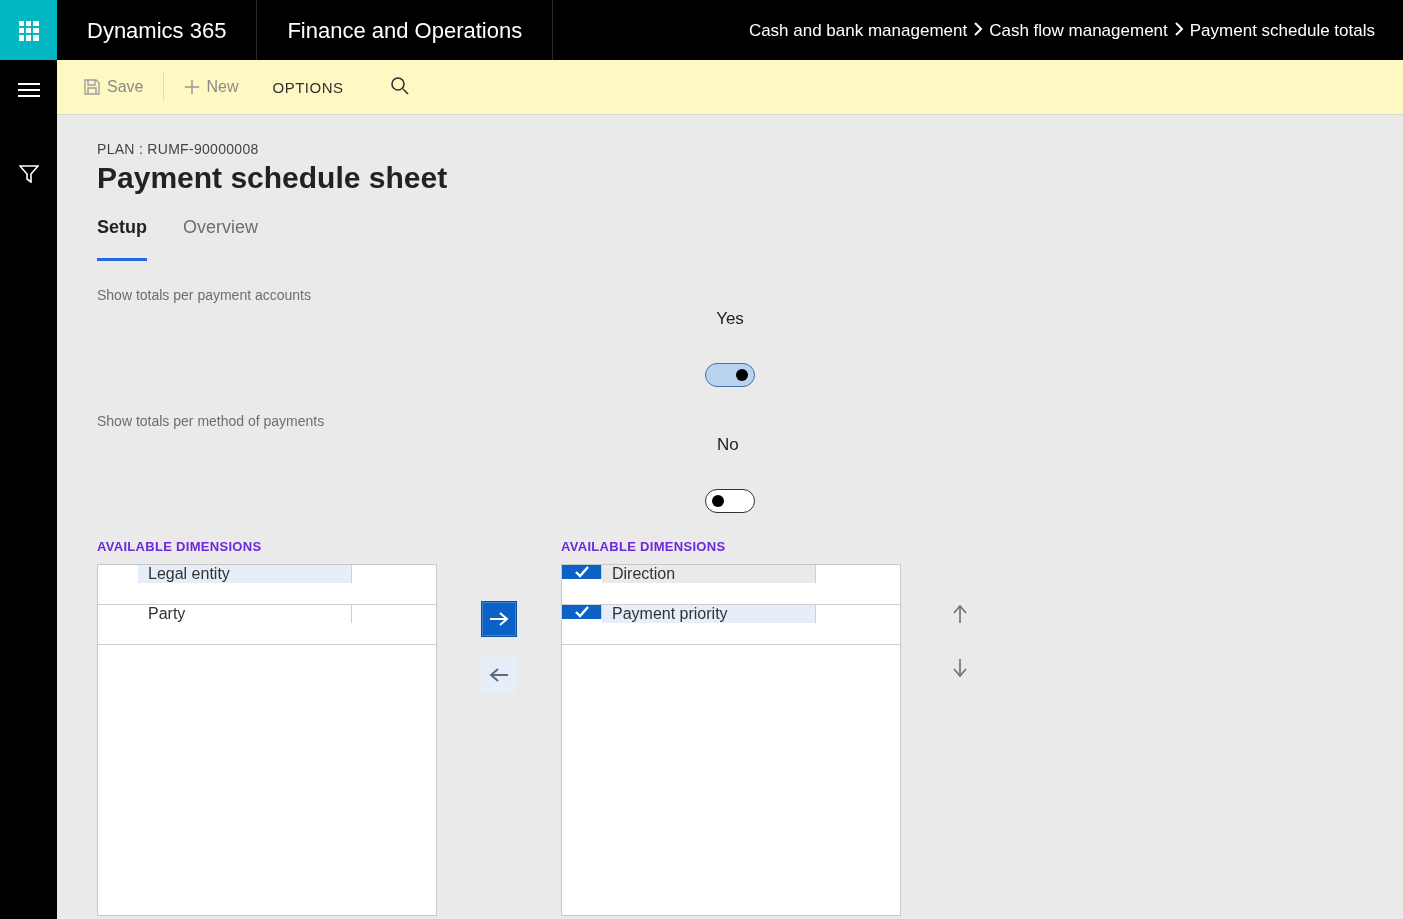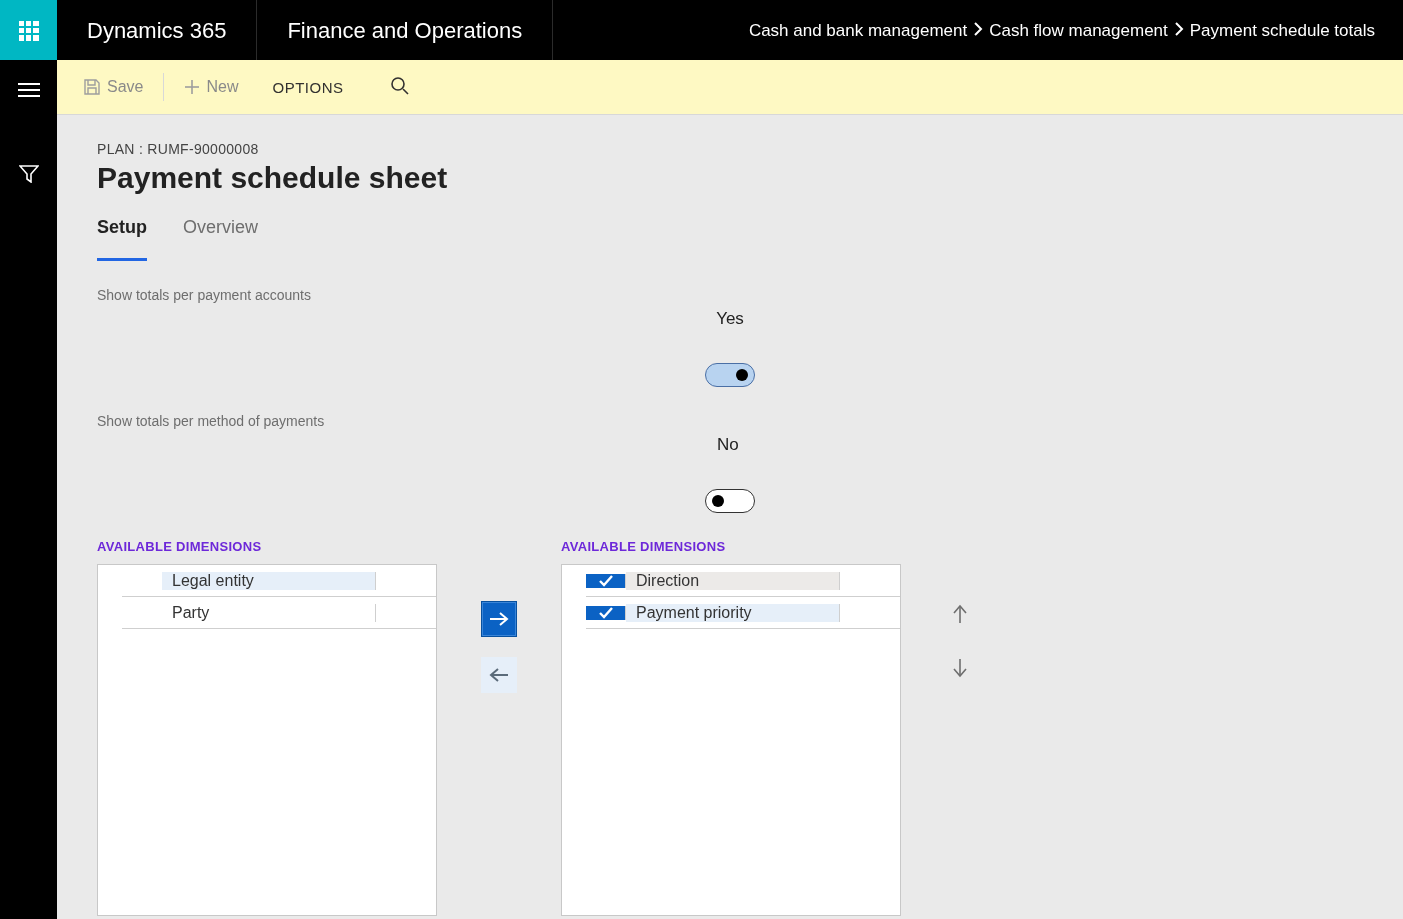--- a/index.html
+++ b/index.html
@@ -131,22 +131,22 @@
   .toggle.on .toggle-knob { right: 6px; }
   .toggle.off .toggle-knob { left: 6px; }
 
   .lists-area { display: flex; gap: 44px; align-items: flex-start; }
   .list-col { width: 340px; }
   .list-head { font-size: 13px; font-weight: 700; color:#6d28d9; margin-bottom: 10px; letter-spacing: 0.3px; }
   .listbox {
     background: #fff; border: 1px solid #c8c8c8; height: 352px;
   }
   .listrow {
-    height: 32px; display: flex; align-items: center;
-    border-bottom: 1px solid #cfcfcf; cursor:pointer;margin-left:24px;
+    height: 40px; display: flex; align-items: flex-start;
+    border-bottom: 1px solid #cfcfcf; cursor:pointer;
   }
   .listrow:last-child { border-bottom: 1px solid #cfcfcf; }
   .check-cell {
     width: 40px; border-right: 1px solid #cfcfcf;
     display:flex; align-items:center; justify-content:center;
   }
   .text-cell { flex:0 0 214px; padding-left: 10px; display:flex; align-items:center; font-size:16px; border-right: 1px solid #cfcfcf; }
   .tail-cell { flex:1; }
   .listrow.sel-light .check-cell { background:#e6eff9; }
   .listrow.sel-light .text-cell { background:#e6eff9; }

